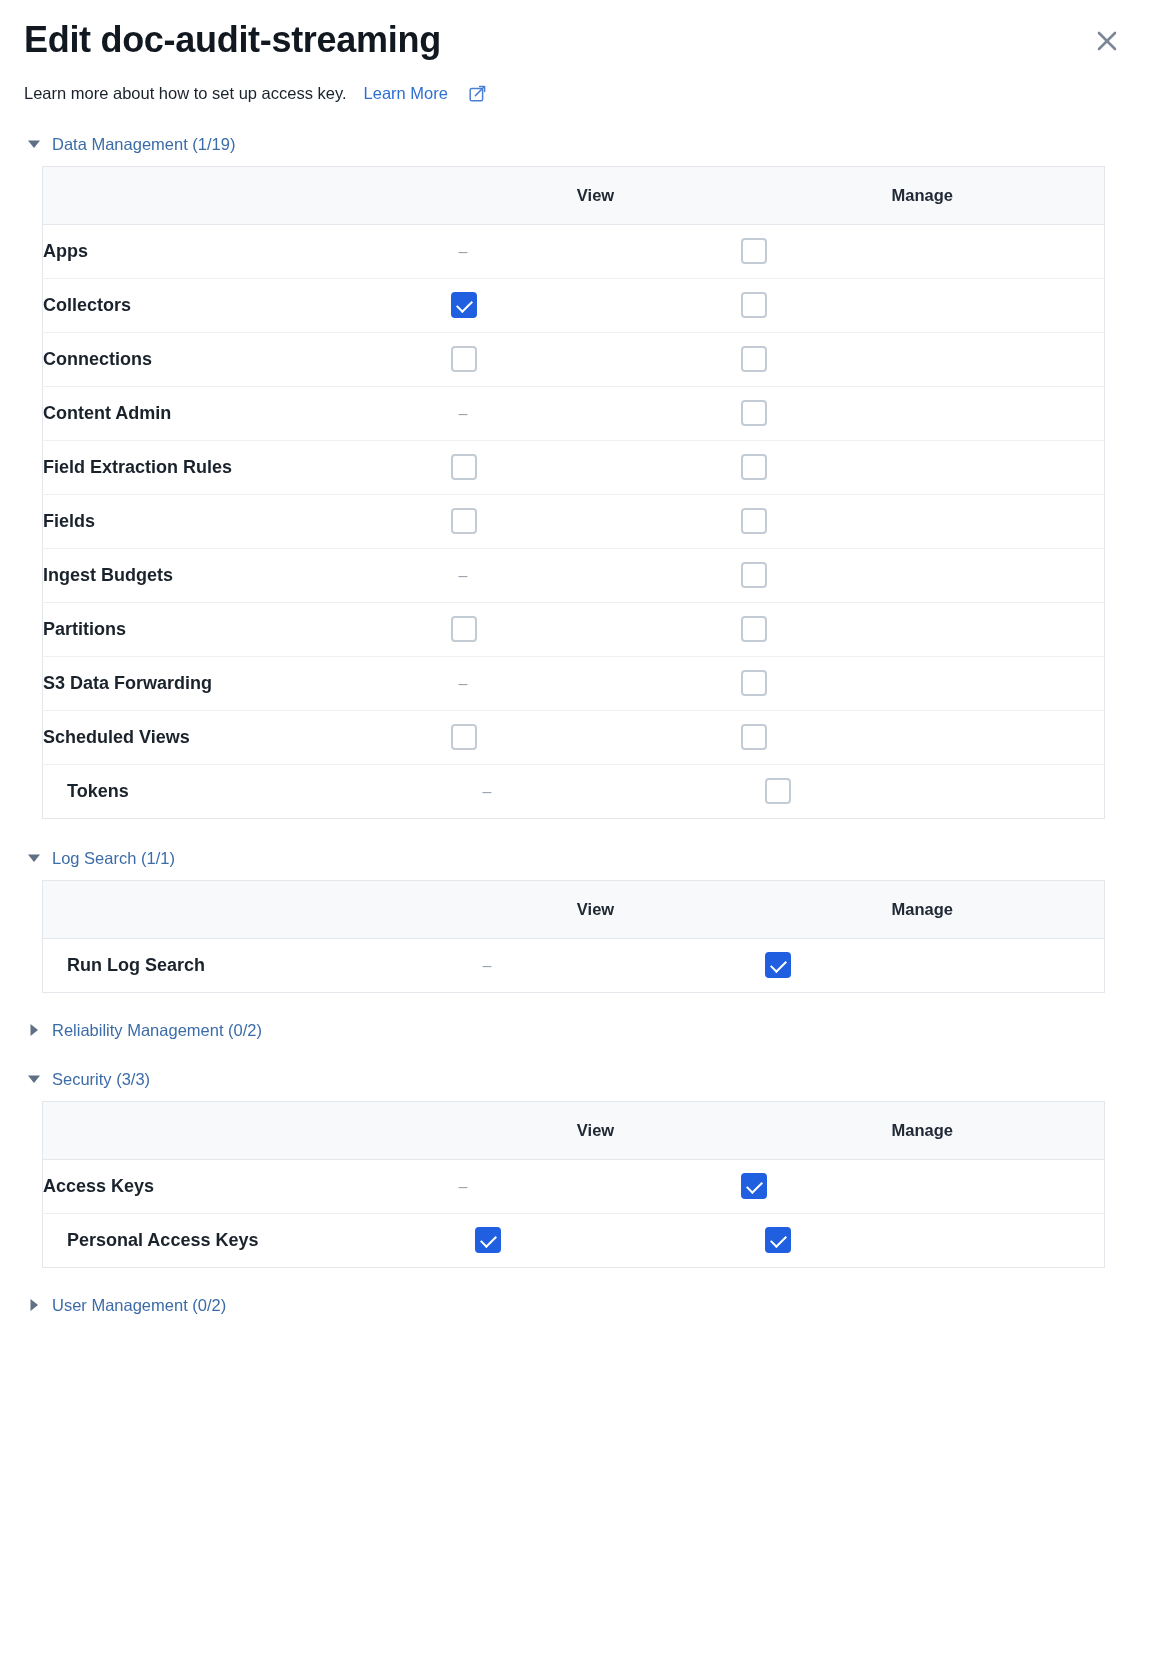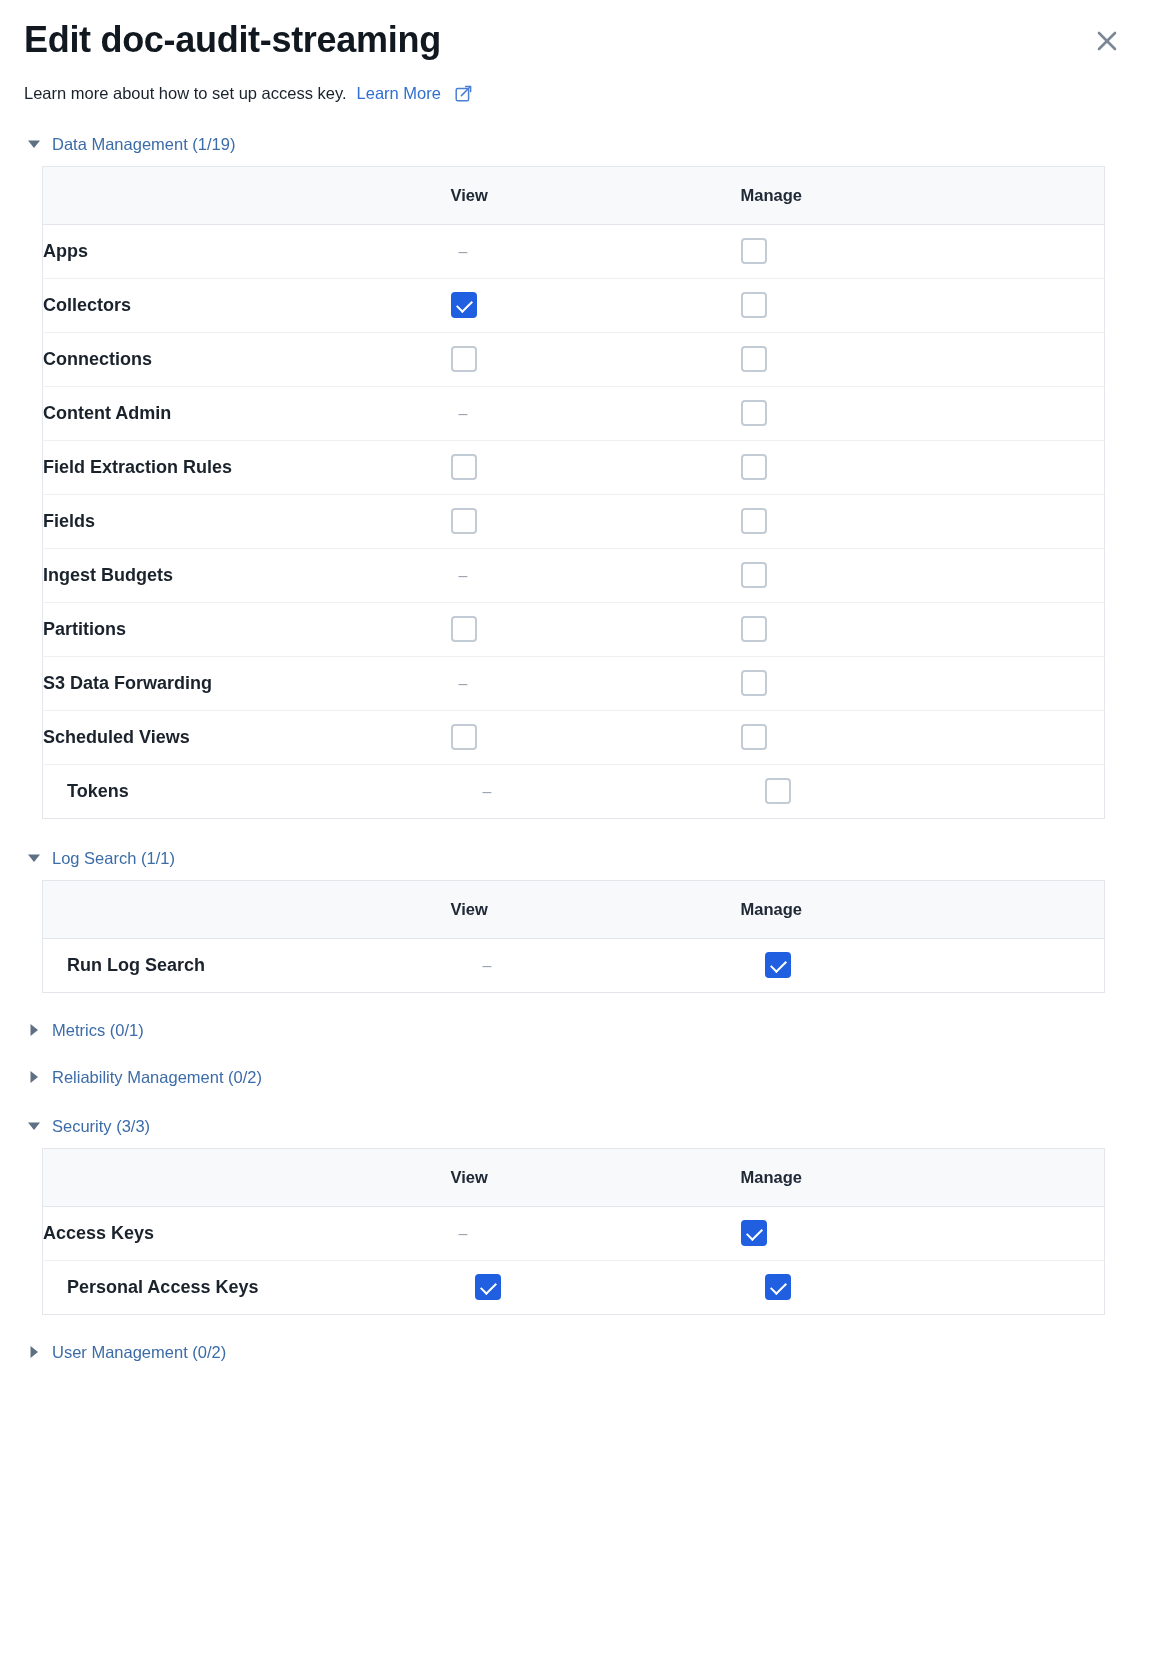--- a/index.html
+++ b/index.html
@@ -41,21 +41,21 @@
     margin-top: 6px;
     margin-right: 4px;
   }
   .close-icon svg { display: block; }
   .subtitle {
     margin-top: 22px;
     font-size: 16.5px;
     color: #1a222c;
     display: flex;
     align-items: center;
-    gap: 4px;
+    gap: 11px;
     line-height: 1.3;
   }
   .subtitle .learn-link {
     color: #2f6fd0;
     text-decoration: none;
     margin-left: 6px;
     cursor: pointer;
   }
   .ext-icon {
     margin-left: 10px;
@@ -95,21 +95,21 @@
     border: 1px solid #e3e7ec;
     background: #fff;
     table-layout: fixed;
   }
   table.perm-table thead th {
     background: #f8f9fb;
     height: 58px;
     font-size: 16.5px;
     font-weight: bold;
     color: #202a36;
-    text-align: left;
+    text-align: center;
     border-bottom: 1px solid #e3e7ec;
     padding: 0;
     vertical-align: middle;
   }
   th.col-name { width: 408px; padding-left: 40px; }
   th.col-view { width: 290px; }
   th.col-manage { width: 364px; }
   table.perm-table tbody td {
     height: 54px;
     border-bottom: 1px solid #edf0f3;
@@ -285,30 +285,20 @@
           </tbody>
         </table>
       </div>
       <div class="section collapsed-section">
         <div class="section-header">
           <span class="caret">
             <svg width="14" height="14" viewBox="0 0 14 14" aria-hidden="true">
               <polygon points="3.5,1 11,7 3.5,13" fill="currentColor"></polygon>
             </svg>
           </span>
-          <span class="section-label">Metrics (0/1)</span>
-        </div>
-      </div>
-      <div class="section collapsed-section">
-        <div class="section-header">
-          <span class="caret">
-            <svg width="14" height="14" viewBox="0 0 14 14" aria-hidden="true">
-              <polygon points="3.5,1 11,7 3.5,13" fill="currentColor"></polygon>
-            </svg>
-          </span>
           <span class="section-label">Reliability Management (0/2)</span>
         </div>
       </div>
       <div class="section">
         <div class="section-header">
           <span class="caret">
             <svg width="14" height="14" viewBox="0 0 14 14" aria-hidden="true">
               <polygon points="1,3.5 13,3.5 7,11" fill="currentColor"></polygon>
             </svg>
           </span>

